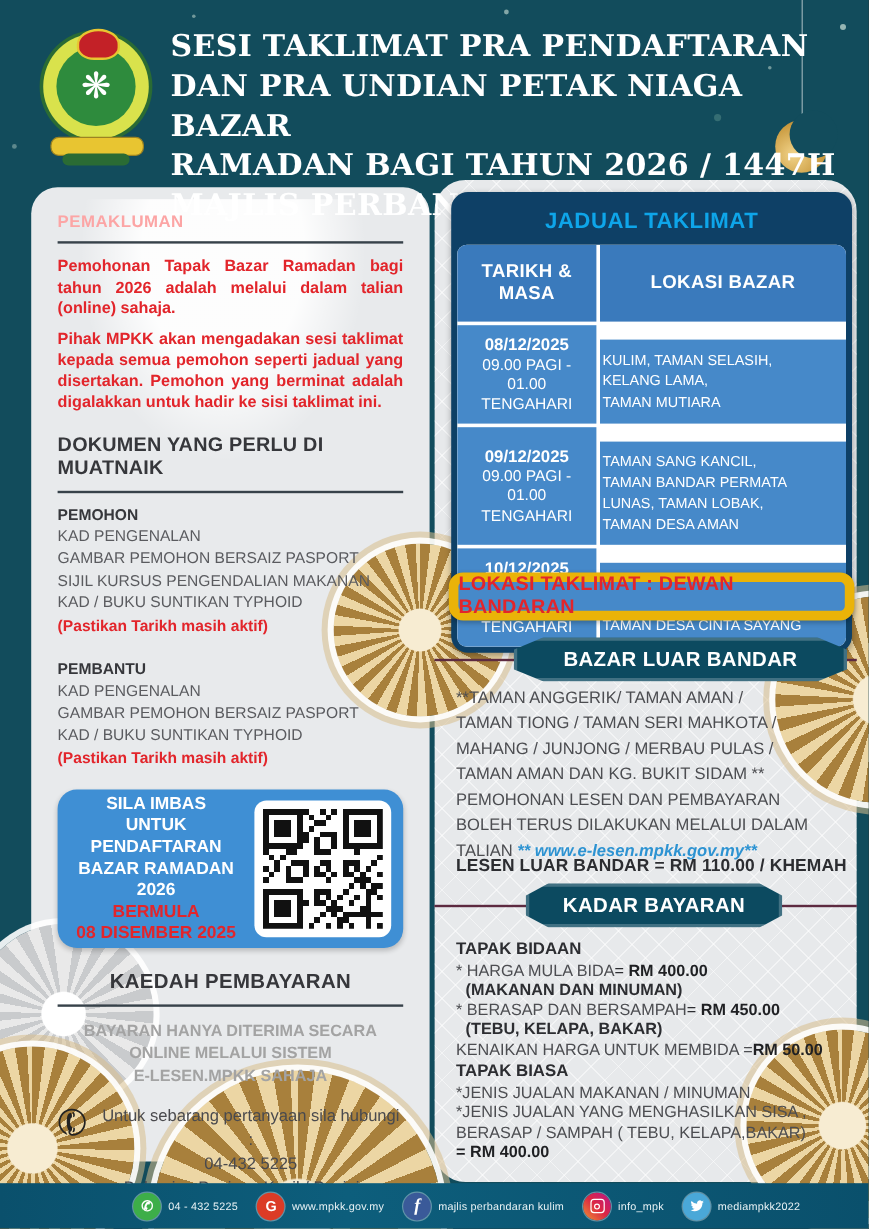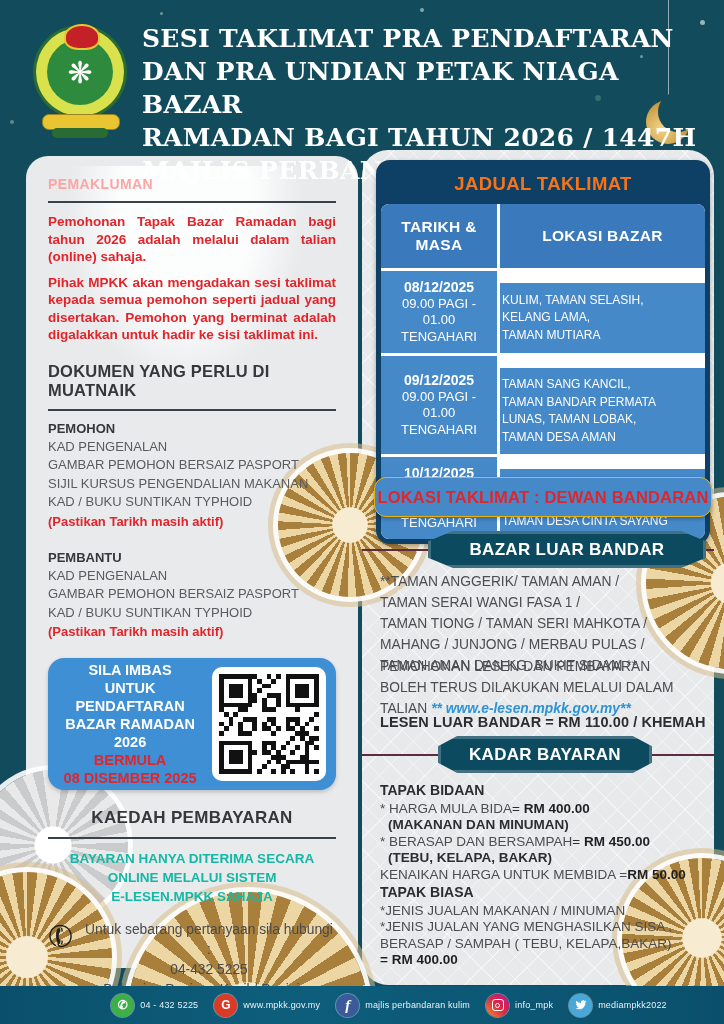--- a/index.html
+++ b/index.html
@@ -59,39 +59,39 @@
   .doc-item{color:#5a5b5f;font-size:13px;line-height:18.5px;}
   .doc-note{color:#E2252B;font-size:13px;font-weight:bold;line-height:20px;}
   .doc-gap{height:12px;}
 
   .qr-box{margin-top:16px;height:132px;background:#3F8FD4;border-radius:16px;display:flex;align-items:center;box-shadow:0 2px 4px rgba(0,0,0,.2);}
   .qr-text{width:57%;text-align:center;color:#fff;font-weight:bold;font-size:14.5px;line-height:18px;}
   .qr-text .red{color:#E2252B;}
   .qr-white{width:114px;height:114px;background:#fff;border-radius:10px;margin-right:8px;display:flex;align-items:center;justify-content:center;}
 
   .kaedah-title{color:#36373b;font-size:17px;font-weight:bold;text-align:center;margin-top:18px;letter-spacing:.3px;}
-  .kaedah-red{color:#14b8a6;font-weight:bold;font-size:13.5px;line-height:19px;text-align:center;margin-top:4px;}
+  .kaedah-red{color:#a3a3a3;font-weight:bold;font-size:13.5px;line-height:19px;text-align:center;margin-top:4px;}
   .contact{display:flex;margin-top:14px;align-items:flex-start;}
   .phone-glyph{font-size:30px;color:#222;line-height:30px;transform:rotate(-25deg);flex:0 0 34px;}
   .contact-lines{flex:1;text-align:center;color:#4a4a4e;font-size:13.8px;line-height:20px;}
 
   
   .table-wrap{position:absolute;left:376px;top:160px;width:334px;z-index:3;background:#0E4066;border-radius:14px;
         padding:5px;box-sizing:border-box;box-shadow:0 2px 5px rgba(0,0,0,.3);}
-  .table-title{color:#f97316;font-weight:bold;font-size:18.5px;text-align:center;padding:8px 0 9px;letter-spacing:.4px;}
+  .table-title{color:#0ea5e9;font-weight:bold;font-size:18.5px;text-align:center;padding:8px 0 9px;letter-spacing:.4px;}
   .tbl{background:#fff;border-radius:8px;overflow:hidden;display:grid;grid-template-columns:116px 1fr;gap:3px;}
   .cell{padding:8px 6px;color:#fff;}
   .cell.hdr{background:#3a7abc;font-weight:bold;font-size:15.5px;text-align:center;display:flex;align-items:center;justify-content:center;min-height:48px;letter-spacing:.3px;}
   .cell.date{background:#4689C9;text-align:center;font-size:13px;line-height:16.5px;display:flex;flex-direction:column;justify-content:center;}
   .cell.date .d{font-weight:bold;font-size:14px;}
   .cell.loc{background:#4689C9;font-size:12px;line-height:17.5px;display:flex;flex-direction:column;justify-content:center;padding-left:2px;margin-top:12px;}
   .r1{min-height:54px}.r2{min-height:60px}.r3{min-height:52px}
 
   .lokasi-band{position:absolute;left:374px;top:477px;width:338px;height:40px;z-index:3;background:#4689C9;
-        border:1px solid #eab308;border-radius:12px;box-sizing:border-box;display:flex;align-items:center;justify-content:center;
+        border:8px solid #eab308;border-radius:12px;box-sizing:border-box;display:flex;align-items:center;justify-content:center;
         color:#E2252B;font-weight:bold;font-size:16.5px;letter-spacing:.2px;box-shadow:0 2px 4px rgba(0,0,0,.25);}
 
   .badge-line{position:absolute;height:2px;background:#5d2a40;z-index:3;}
   .badge{position:absolute;z-index:4;background:#0C4A60;color:#fff;font-weight:bold;font-size:17px;letter-spacing:.3px;
         display:flex;align-items:center;justify-content:center;
         clip-path:polygon(9% 0,91% 0,100% 28%,100% 72%,91% 100%,9% 100%,0 72%,0 28%);
         box-shadow:inset 0 0 0 3px rgba(255,255,255,.22);}
 
   .r-text{position:absolute;left:380px;width:316px;z-index:3;color:#4c4d51;font-size:13.8px;line-height:21px;}
   .r-text .line{display:block;}
@@ -470,21 +470,20 @@
     </div>
   </div>
 
   <div class="lokasi-band">LOKASI TAKLIMAT : DEWAN BANDARAN</div>
 
   <div class="badge-line" style="left:362px;top:549px;width:352px"></div>
   <div class="badge" style="left:428px;top:531px;width:278px;height:37px">BAZAR LUAR BANDAR</div>
 
   <div class="r-text" style="top:571px">
     <span class="line">**TAMAN ANGGERIK/ TAMAN AMAN /</span>
-    <span class="line">TAMAN SERAI WANGI FASA 1 /</span>
     <span class="line">TAMAN TIONG / TAMAN SERI MAHKOTA /</span>
     <span class="line">MAHANG / JUNJONG / MERBAU PULAS /</span>
     <span class="line">TAMAN AMAN  DAN KG. BUKIT SIDAM **</span>
   </div>
 
   <div class="r-text" style="top:656px">
     <span class="line">PEMOHONAN LESEN DAN PEMBAYARAN</span>
     <span class="line">BOLEH TERUS DILAKUKAN MELALUI DALAM</span>
     <span class="line"><span>TALIAN </span><span class="url">** www.e-lesen.mpkk.gov.my**</span></span>
   </div>

